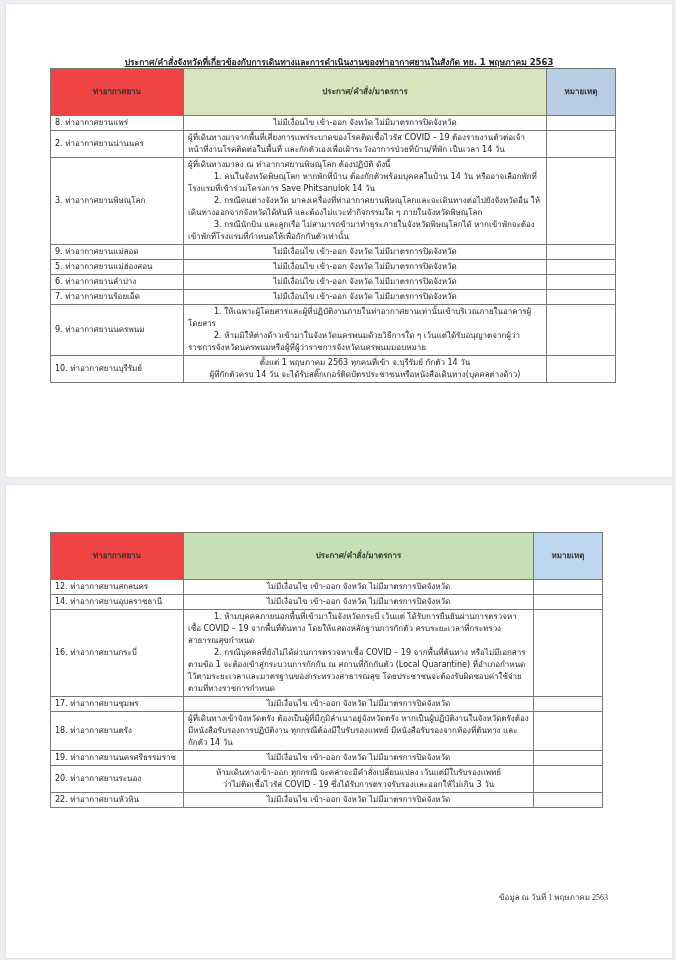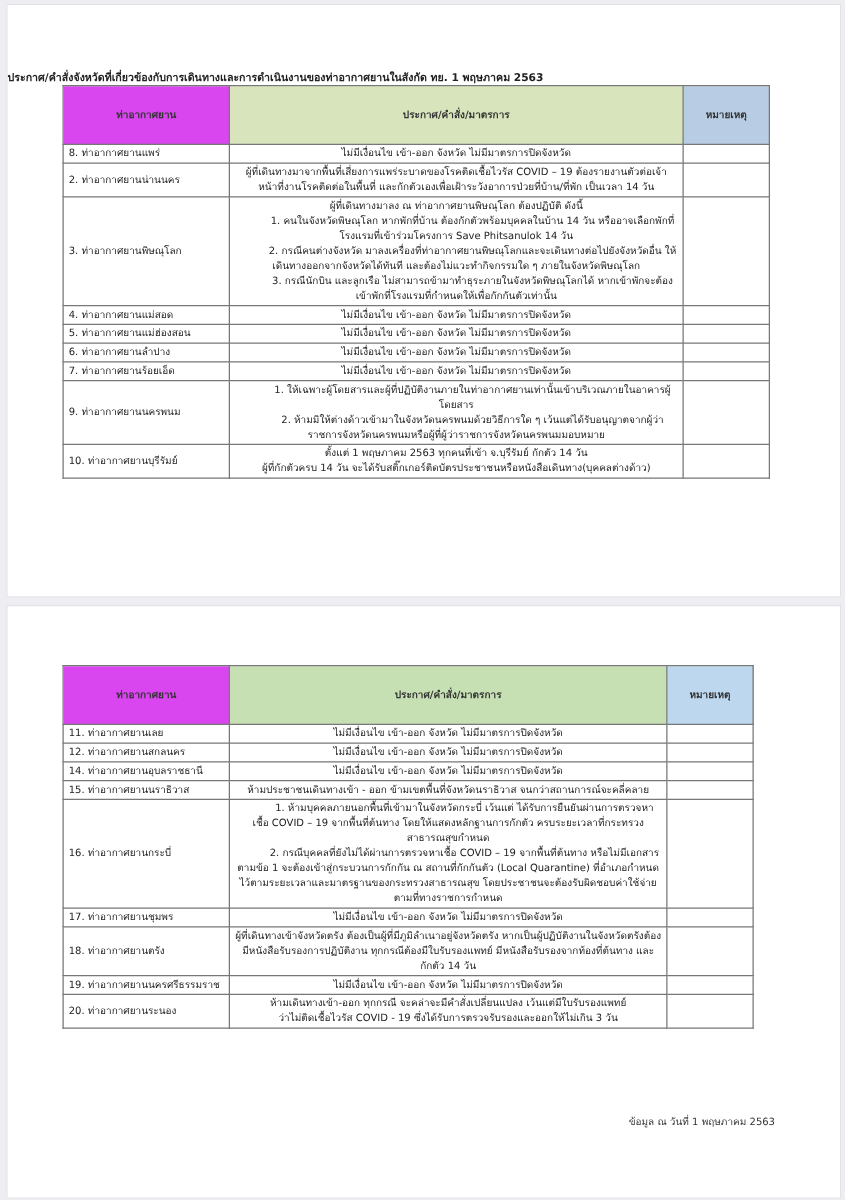--- a/index.html
+++ b/index.html
@@ -7,43 +7,43 @@
     width:676px; height:960px; background:#eeeef2; position:relative; overflow:hidden;
     font-family:"DejaVu Sans", "Liberation Sans", sans-serif; color:#222;
   }
   .page {
     position:absolute; left:5px; width:666px; background:#fff;
     border:1px solid #e2e2e8;
   }
   #page1 { top:3px; height:473px; }
   #page2 { top:484px; height:473px; }
   .doc-title {
-    position:absolute; left:0; right:0; top:51px; text-align:left;
-    font-size:8.5px; font-weight:bold; color:#222;
+    position:absolute; left:0; right:0; top:51px; text-align:center;
+    font-size:8.5px; font-weight:bold; text-decoration:underline; color:#222;
   }
   table {
     position:absolute; left:44px; border-collapse:collapse; table-layout:fixed;
     font-size:8px; line-height:12px;
   }
   #page1 table { top:64px; width:565px; }
   #page2 table { top:47px; width:552px; }
   th, td { border:1px solid #777; padding:1px 4px; vertical-align:middle; }
   th { font-weight:bold; font-size:8px; height:44px; text-align:center; color:#333; }
-  th.c-airport { background:#d946ef; }
+  th.c-airport { background:#ef4444; }
   #page1 th.c-notice { background:#d8e4bc; }
   #page2 th.c-notice { background:#c6e0b4; }
   #page1 th.c-remark { background:#b8cce4; }
   #page2 th.c-remark { background:#bdd7ee; }
   td.airport { text-align:left; }
   td.notice { text-align:center; }
-  td.notice.left { text-align:center;margin-left:40px; }
+  td.notice.left { text-align:left;margin-left:40px; }
   td.notice .ind { text-indent:26px; }
   td.remark { }
   .footer-note {
-    position:absolute; right:52px; top:406px; font-size:8px; color:#333;
+    position:absolute; right:64px; top:406px; font-size:8px; color:#333;font-family:Liberation Serif, serif;
   }
 </style>
 </head>
 <body>
 
 <div class="page" id="page1">
   <div class="doc-title">ประกาศ/คำสั่งจังหวัดที่เกี่ยวข้องกับการเดินทางและการดำเนินงานของท่าอากาศยานในสังกัด ทย. 1 พฤษภาคม 2563</div>
   <table>
     <colgroup>
         <col style="width:133px">
@@ -76,21 +76,21 @@
           <td class="airport">3. ท่าอากาศยานพิษณุโลก</td>
           <td class="notice left">
             <div>ผู้ที่เดินทางมาลง ณ ท่าอากาศยานพิษณุโลก ต้องปฏิบัติ ดังนี้</div>
             <div class="ind">1. คนในจังหวัดพิษณุโลก หากพักที่บ้าน ต้องกักตัวพร้อมบุคคลในบ้าน 14 วัน หรืออาจเลือกพักที่โรงแรมที่เข้าร่วมโครงการ Save Phitsanulok 14 วัน</div>
             <div class="ind">2. กรณีคนต่างจังหวัด มาลงเครื่องที่ท่าอากาศยานพิษณุโลกและจะเดินทางต่อไปยังจังหวัดอื่น ให้เดินทางออกจากจังหวัดได้ทันที และต้องไม่แวะทำกิจกรรมใด ๆ ภายในจังหวัดพิษณุโลก</div>
             <div class="ind">3. กรณีนักบิน และลูกเรือ ไม่สามารถข้ามาทำธุระภายในจังหวัดพิษณุโลกได้ หากเข้าพักจะต้องเข้าพักที่โรงแรมที่กำหนดให้เพื่อกักกันตัวเท่านั้น</div>
           </td>
           <td class="remark"></td>
         </tr>
         <tr>
-          <td class="airport">4. ท่าอากาศยานแม่สอด</td>
+          <td class="airport">9. ท่าอากาศยานแม่สอด</td>
           <td class="notice">
             <div>ไม่มีเงื่อนไข เข้า-ออก จังหวัด ไม่มีมาตรการปิดจังหวัด</div>
           </td>
           <td class="remark"></td>
         </tr>
         <tr>
           <td class="airport">5. ท่าอากาศยานแม่ฮ่องสอน</td>
           <td class="notice">
             <div>ไม่มีเงื่อนไข เข้า-ออก จังหวัด ไม่มีมาตรการปิดจังหวัด</div>
           </td>
@@ -139,44 +139,30 @@
       </colgroup>
     <thead>
       <tr>
         <th class="c-airport">ท่าอากาศยาน</th>
         <th class="c-notice">ประกาศ/คำสั่ง/มาตรการ</th>
         <th class="c-remark">หมายเหตุ</th>
       </tr>
     </thead>
     <tbody id="tbody2">
         <tr>
-          <td class="airport">11. ท่าอากาศยานเลย</td>
-          <td class="notice">
-            <div>ไม่มีเงื่อนไข เข้า-ออก จังหวัด ไม่มีมาตรการปิดจังหวัด</div>
-          </td>
-          <td class="remark"></td>
-        </tr>
-        <tr>
           <td class="airport">12. ท่าอากาศยานสกลนคร</td>
           <td class="notice">
             <div>ไม่มีเงื่อนไข เข้า-ออก จังหวัด ไม่มีมาตรการปิดจังหวัด</div>
           </td>
           <td class="remark"></td>
         </tr>
         <tr>
           <td class="airport">14. ท่าอากาศยานอุบลราชธานี</td>
           <td class="notice">
             <div>ไม่มีเงื่อนไข เข้า-ออก จังหวัด ไม่มีมาตรการปิดจังหวัด</div>
-          </td>
-          <td class="remark"></td>
-        </tr>
-        <tr>
-          <td class="airport">15. ท่าอากาศยานนราธิวาส</td>
-          <td class="notice">
-            <div>ห้ามประชาชนเดินทางเข้า - ออก ข้ามเขตพื้นที่จังหวัดนราธิวาส จนกว่าสถานการณ์จะคลี่คลาย</div>
           </td>
           <td class="remark"></td>
         </tr>
         <tr>
           <td class="airport">16. ท่าอากาศยานกระบี่</td>
           <td class="notice left">
             <div class="ind">1. ห้ามบุคคลภายนอกพื้นที่เข้ามาในจังหวัดกระบี่ เว้นแต่ ได้รับการยืนยันผ่านการตรวจหาเชื้อ COVID – 19 จากพื้นที่ต้นทาง โดยให้แสดงหลักฐานการกักตัว ครบระยะเวลาที่กระทรวงสาธารณสุขกำหนด</div>
             <div class="ind">2. กรณีบุคคลที่ยังไม่ได้ผ่านการตรวจหาเชื้อ COVID – 19 จากพื้นที่ต้นทาง หรือไม่มีเอกสารตามข้อ 1 จะต้องเข้าสู่กระบวนการกักกัน ณ สถานที่กักกันตัว (Local Quarantine) ที่อำเภอกำหนดไว้ตามระยะเวลาและมาตรฐานของกระทรวงสาธารณสุข โดยประชาชนจะต้องรับผิดชอบค่าใช้จ่ายตามที่ทางราชการกำหนด</div>
           </td>
           <td class="remark"></td>
@@ -200,19 +186,26 @@
           <td class="notice">
             <div>ไม่มีเงื่อนไข เข้า-ออก จังหวัด ไม่มีมาตรการปิดจังหวัด</div>
           </td>
           <td class="remark"></td>
         </tr>
         <tr>
           <td class="airport">20. ท่าอากาศยานระนอง</td>
           <td class="notice">
             <div>ห้ามเดินทางเข้า-ออก ทุกกรณี จะคล่าจะมีคำสั่งเปลี่ยนแปลง เว้นแต่มีใบรับรองแพทย์</div>
             <div>ว่าไม่ติดเชื้อไวรัส COVID - 19 ซึ่งได้รับการตรวจรับรองและออกให้ไม่เกิน 3 วัน</div>
+          </td>
+          <td class="remark"></td>
+        </tr>
+        <tr>
+          <td class="airport">22. ท่าอากาศยานหัวหิน</td>
+          <td class="notice">
+            <div>ไม่มีเงื่อนไข เข้า-ออก จังหวัด ไม่มีมาตรการปิดจังหวัด</div>
           </td>
           <td class="remark"></td>
         </tr>
       </tbody>
   </table>
   <div class="footer-note">ข้อมูล ณ วันที่ 1 พฤษภาคม 2563</div>
 </div>
 
 </body></html>

